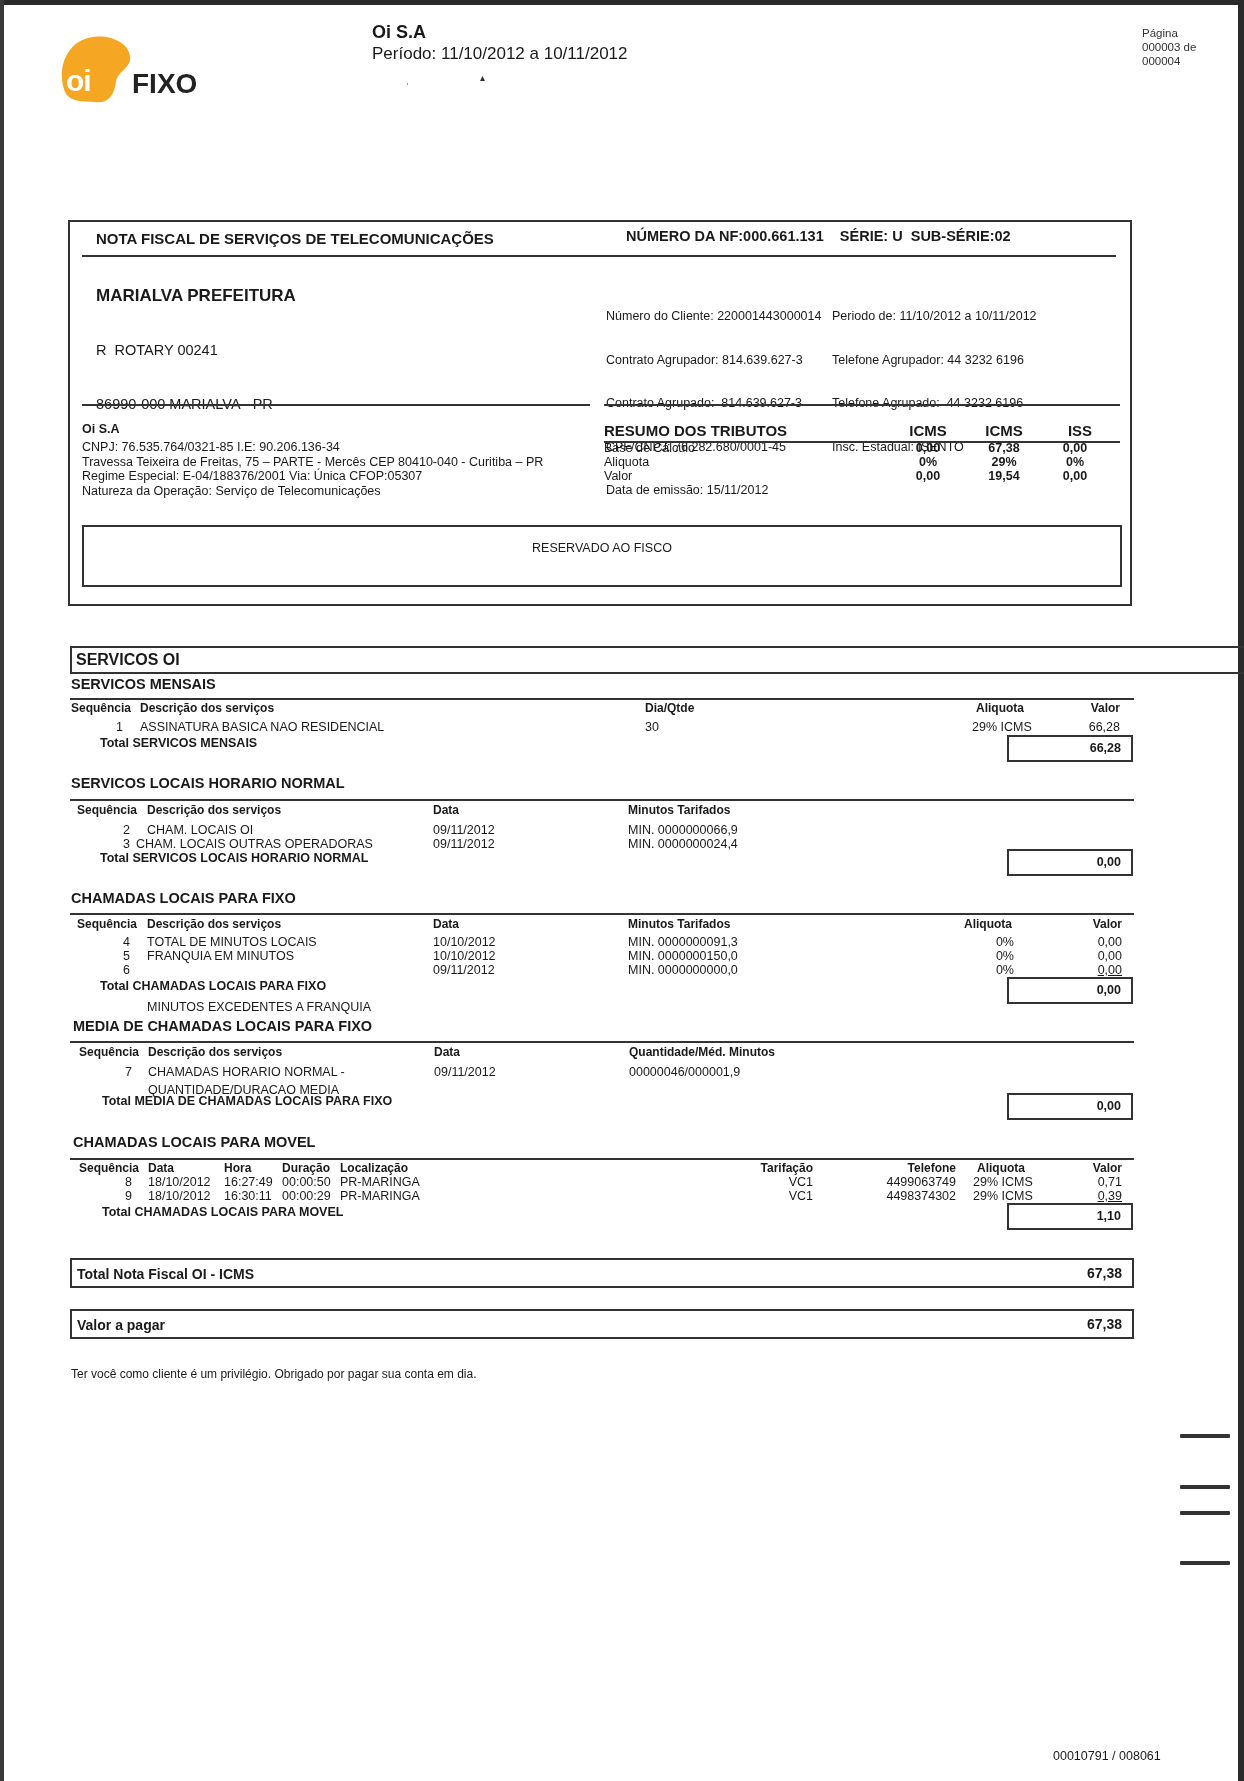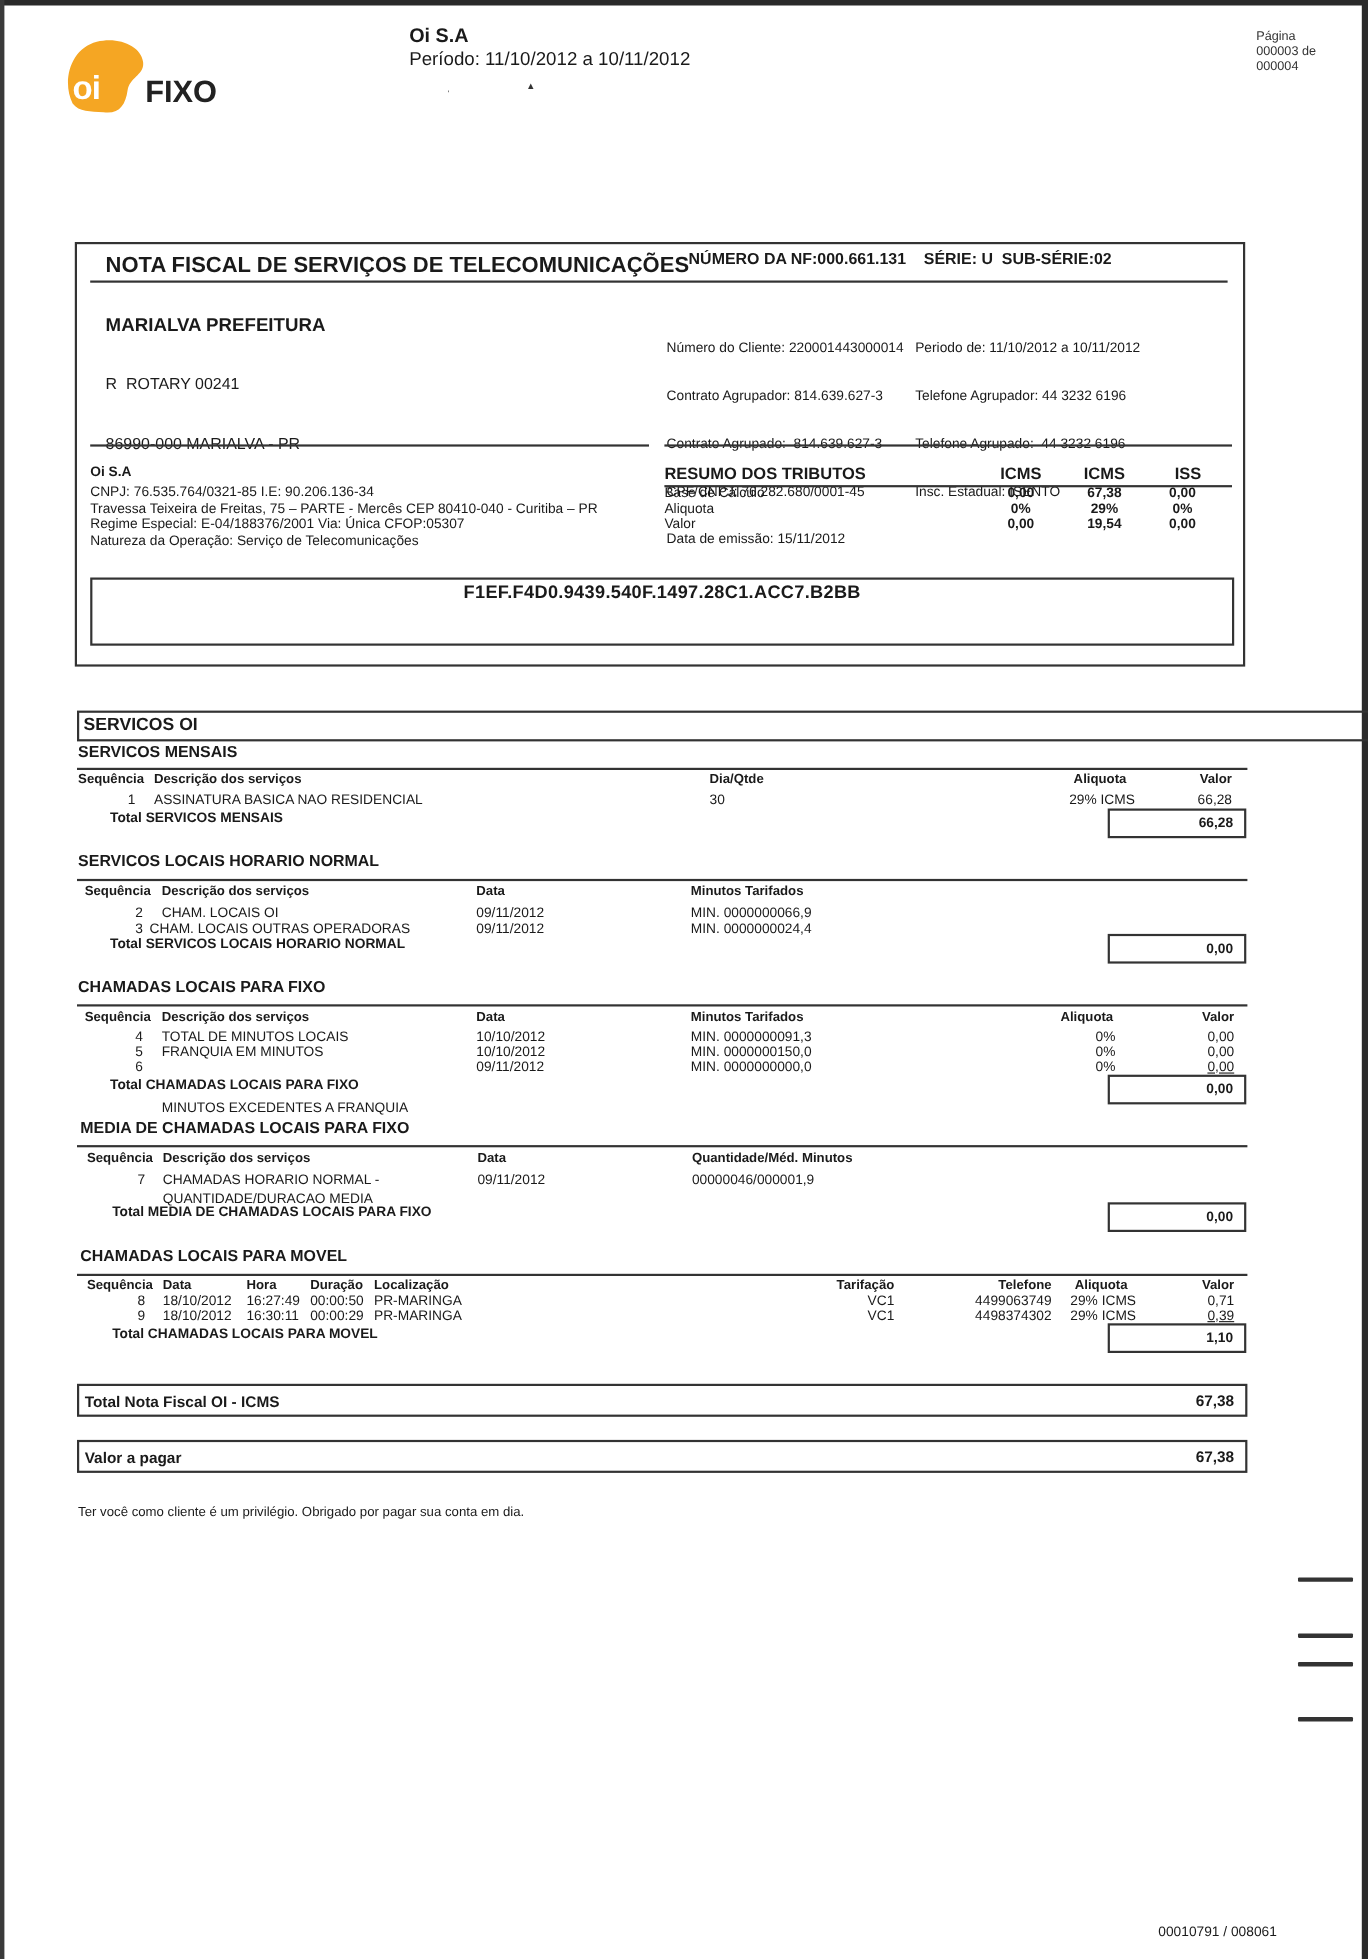--- a/index.html
+++ b/index.html
@@ -13,21 +13,21 @@
   
   .logo-blob { left:56px; top:34px; width:78px; height:70px; }
   .logo-oi { left:66px; top:64px; font-size:30px; font-weight:bold; color:#fff; letter-spacing:-1px; }
   .logo-fixo { left:132px; top:68px; font-size:28px; font-weight:bold; color:#222; }
   .hdr-company { left:372px; top:22px; font-size:18px; font-weight:bold; }
   .hdr-period { left:372px; top:44px; font-size:17px; }
   .page-info { left:1142px; top:26px; font-size:11.5px; line-height:14px; color:#333; }
 
   
   .nf-box { left:68px; top:220px; width:1064px; height:386px; border:2px solid #333; box-sizing:border-box; }
-  .nf-title { left:96px; top:230px; font-size:20px; font-weight:bold; }
+  .nf-title { left:96px; top:230px; font-size:15px; font-weight:bold; }
   .nf-number { left:626px; top:228px; font-size:14.5px; font-weight:bold; }
   .hr { height:2px; background:#333; }
   .cust-name { left:96px; top:286px; font-size:17px; font-weight:bold; }
   .cust-addr { left:96px; top:305px; font-size:14.5px; line-height:18px; }
   .client-col1 { left:606px; top:280px; font-size:12.5px; line-height:14.5px; }
   .client-col2 { left:832px; top:280px; font-size:12.5px; line-height:14.5px; }
 
   .oi-name { left:82px; top:422px; font-size:12.5px; font-weight:bold; }
   .oi-info { left:82px; top:440px; font-size:12.5px; line-height:14.5px; }
 
@@ -134,21 +134,21 @@
 <div class="abs trib-val" style="left:893px;top:455px;">0%</div>
 <div class="abs trib-val" style="left:969px;top:455px;">29%</div>
 <div class="abs trib-val" style="left:1040px;top:455px;">0%</div>
 
 <div class="abs trib-label" style="top:469px;">Valor</div>
 <div class="abs trib-val" style="left:893px;top:469px;">0,00</div>
 <div class="abs trib-val" style="left:969px;top:469px;">19,54</div>
 <div class="abs trib-val" style="left:1040px;top:469px;">0,00</div>
 
 <div class="abs fisco-box">
-  <span class="fisco-code">F1EF.F4D0.9439.540F.1497.28C1.ACC7.B2BB</span>
+  <span class="fisco-label">RESERVADO AO FISCO</span>
 </div>
 
 <div class="abs sec-box">
   <span class="sec-box-label">SERVICOS OI</span>
 </div>
 
 <div class="abs sub-title" style="top:676px;">SERVICOS MENSAIS</div>
 <div class="abs hr" style="left:70px;top:698px;width:1064px;"></div>
 <div class="abs col-h" style="left:71px;top:701px;">Sequência</div>
 <div class="abs col-h" style="left:140px;top:701px;">Descrição dos serviços</div>

